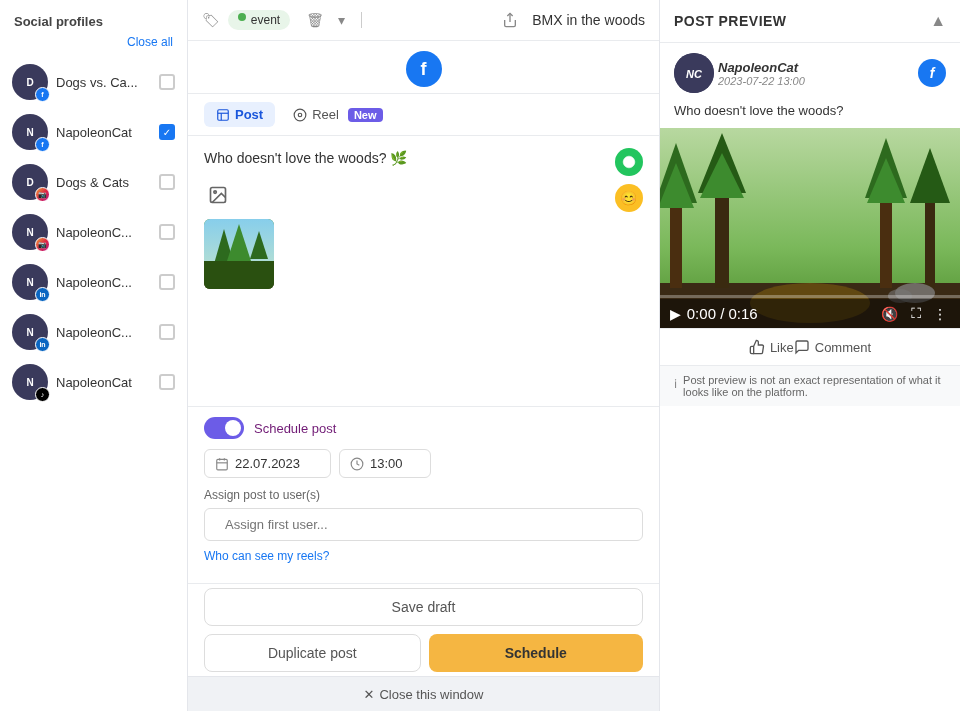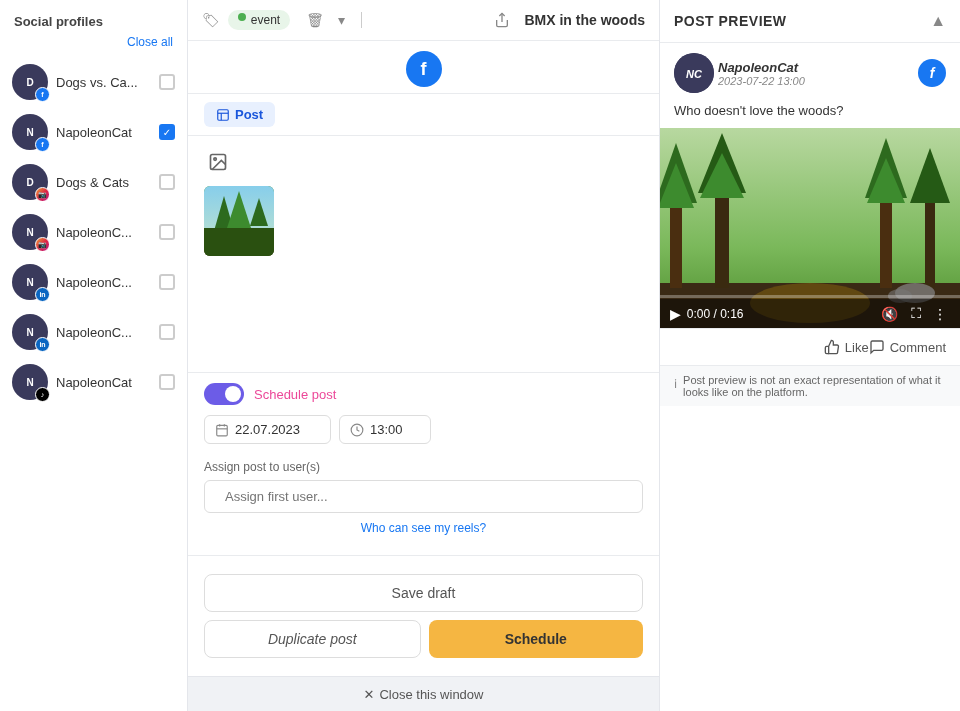--- a/index.html
+++ b/index.html
@@ -202,21 +202,21 @@
       font-size: 14px;
       padding: 2px 6px;
       display: flex;
       align-items: center;
       margin-left: auto;
     }
 
     .post-title-text {
       font-size: 14px;
       color: #333;
-      font-weight: 700;
+      font-weight: 400;
     }
 
     
     .fb-icon-row {
       display: flex;
       justify-content: center;
       padding: 10px 0 6px;
       border-bottom: 1px solid #e9ebee;
     }
 
@@ -352,28 +352,28 @@
       top: 3px;
       left: 21px;
       width: 16px;
       height: 16px;
       background: #fff;
       border-radius: 50%;
     }
 
     .schedule-label {
       font-size: 13px;
-      color: #ec4899;
+      color: #701a75;
       font-weight: 500;
     }
 
     .schedule-inputs {
       display: flex;
       gap: 8px;
-      margin-bottom: 16px;
+      margin-bottom: 10px;
     }
 
     .date-input-wrap {
       display: flex;
       align-items: center;
       gap: 6px;
       border: 1px solid #ddd;
       border-radius: 6px;
       padding: 6px 10px;
       background: #fff;
@@ -425,26 +425,25 @@
       outline: none;
       margin-bottom: 8px;
     }
 
     .reels-link {
       font-size: 12px;
       color: #1877f2;
       cursor: pointer;
       display: block;
       margin-bottom: 10px;
-      text-align: center;
     }
 
     
     .action-section {
-      padding: 18px 16px;
+      padding: 4px 16px;
       border-top: 1px solid #e9ebee;
       display: flex;
       flex-direction: column;
       gap: 8px;
     }
 
     .save-draft-btn {
       width: 100%;
       padding: 10px;
       border: 1.5px solid #ddd;
@@ -464,21 +463,20 @@
     .duplicate-btn {
       flex: 1;
       padding: 10px;
       border: 1.5px solid #ddd;
       background: #fff;
       border-radius: 8px;
       font-size: 14px;
       font-weight: 500;
       color: #555;
       cursor: pointer;
-      font-style: italic;
     }
 
     .schedule-btn {
       flex: 1;
       padding: 10px;
       border: none;
       background: #f5b642;
       border-radius: 8px;
       font-size: 14px;
       font-weight: 600;
@@ -625,21 +623,21 @@
     .play-btn {
       background: none;
       border: none;
       color: #fff;
       font-size: 14px;
       cursor: pointer;
       padding: 0;
     }
 
     .time-text {
-      font-size: 12px;
+      font-size: 15px;
       color: #fff;
       flex: 1;
     }
 
     .video-btn {
       background: none;
       border: none;
       color: #fff;
       font-size: 14px;
       cursor: pointer;
@@ -656,21 +654,21 @@
     }
 
     .progress-fill {
       height: 100%;
       width: 0%;
       background: #fff;
     }
 
     .preview-reactions {
       display: flex;
-      justify-content: flex-end;
+      justify-content: center;
       padding: 10px 14px;
       border-top: 1px solid #e9ebee;
     }
 
     .reaction-btn {
       display: flex;
       align-items: center;
       gap: 5px;
       background: none;
       border: none;
@@ -816,23 +814,45 @@
 
     <div class="post-type-tabs">
       <button class="tab-btn active">
         <svg width="14" height="14" viewBox="0 0 24 24" fill="none" stroke="currentColor" stroke-width="2">
           <rect x="3" y="3" width="18" height="18" rx="2" ry="2"></rect>
           <line x1="3" y1="9" x2="21" y2="9"></line>
           <line x1="9" y1="21" x2="9" y2="9"></line>
         </svg>
         <span>Post</span>
       </button>
+      <button class="tab-btn">
+        <svg width="14" height="14" viewBox="0 0 24 24" fill="none" stroke="currentColor" stroke-width="2">
+          <circle cx="12" cy="12" r="10"></circle>
+          <circle cx="12" cy="12" r="3"></circle>
+        </svg>
+        <span>Reel</span>
+        <span class="new-badge">New</span>
+      </button>
     </div>
 
     <div class="content-area">
+      <div style="position: relative; padding-right: 40px;">
+        <div class="post-text">Who doesn't love the woods? 🌿</div>
+        <div style="position: absolute; right: 0; top: 0; display: flex; flex-direction: column; gap: 8px;">
+          <button class="green-icon-btn" title="AI">
+            <svg width="14" height="14" viewBox="0 0 24 24" fill="white" stroke="white" stroke-width="1">
+              <circle cx="12" cy="12" r="10"></circle>
+              <path d="M8 12l2 2 4-4" fill="none" stroke="white" stroke-width="2"></path>
+            </svg>
+          </button>
+          <button class="emoji-icon-btn">
+            <span>😊</span>
+          </button>
+        </div>
+      </div>
 
       <div style="display: flex; align-items: center; margin-bottom: 10px;">
         <button class="image-icon-btn">
           <svg width="20" height="20" viewBox="0 0 24 24" fill="none" stroke="#666" stroke-width="2">
             <rect x="3" y="3" width="18" height="18" rx="2"></rect>
             <circle cx="8.5" cy="8.5" r="1.5"></circle>
             <polyline points="21 15 16 10 5 21"></polyline>
           </svg>
         </button>
       </div>

